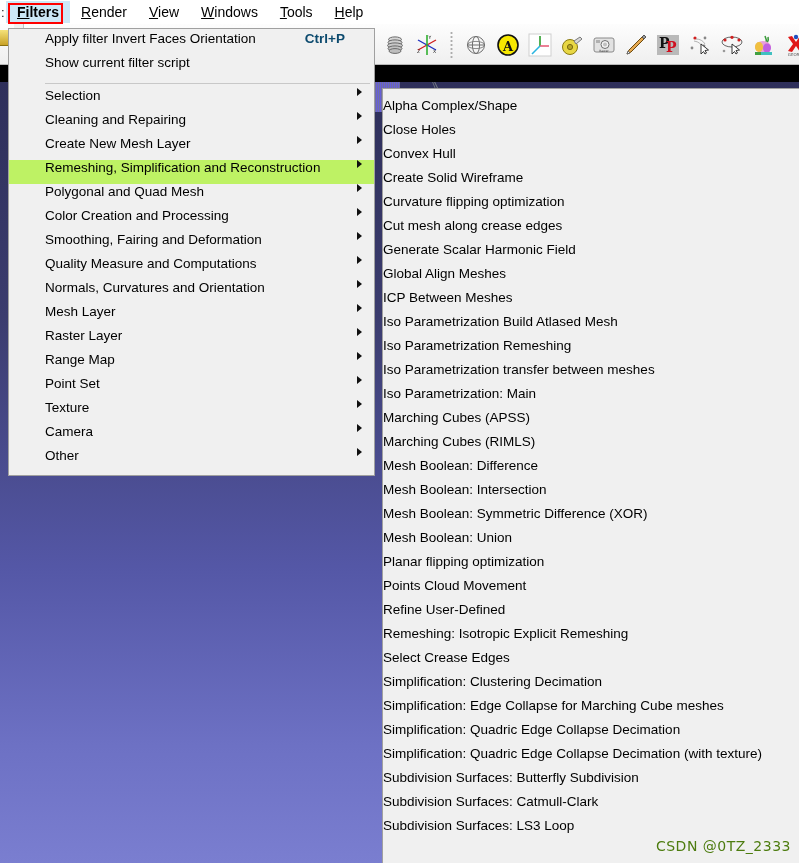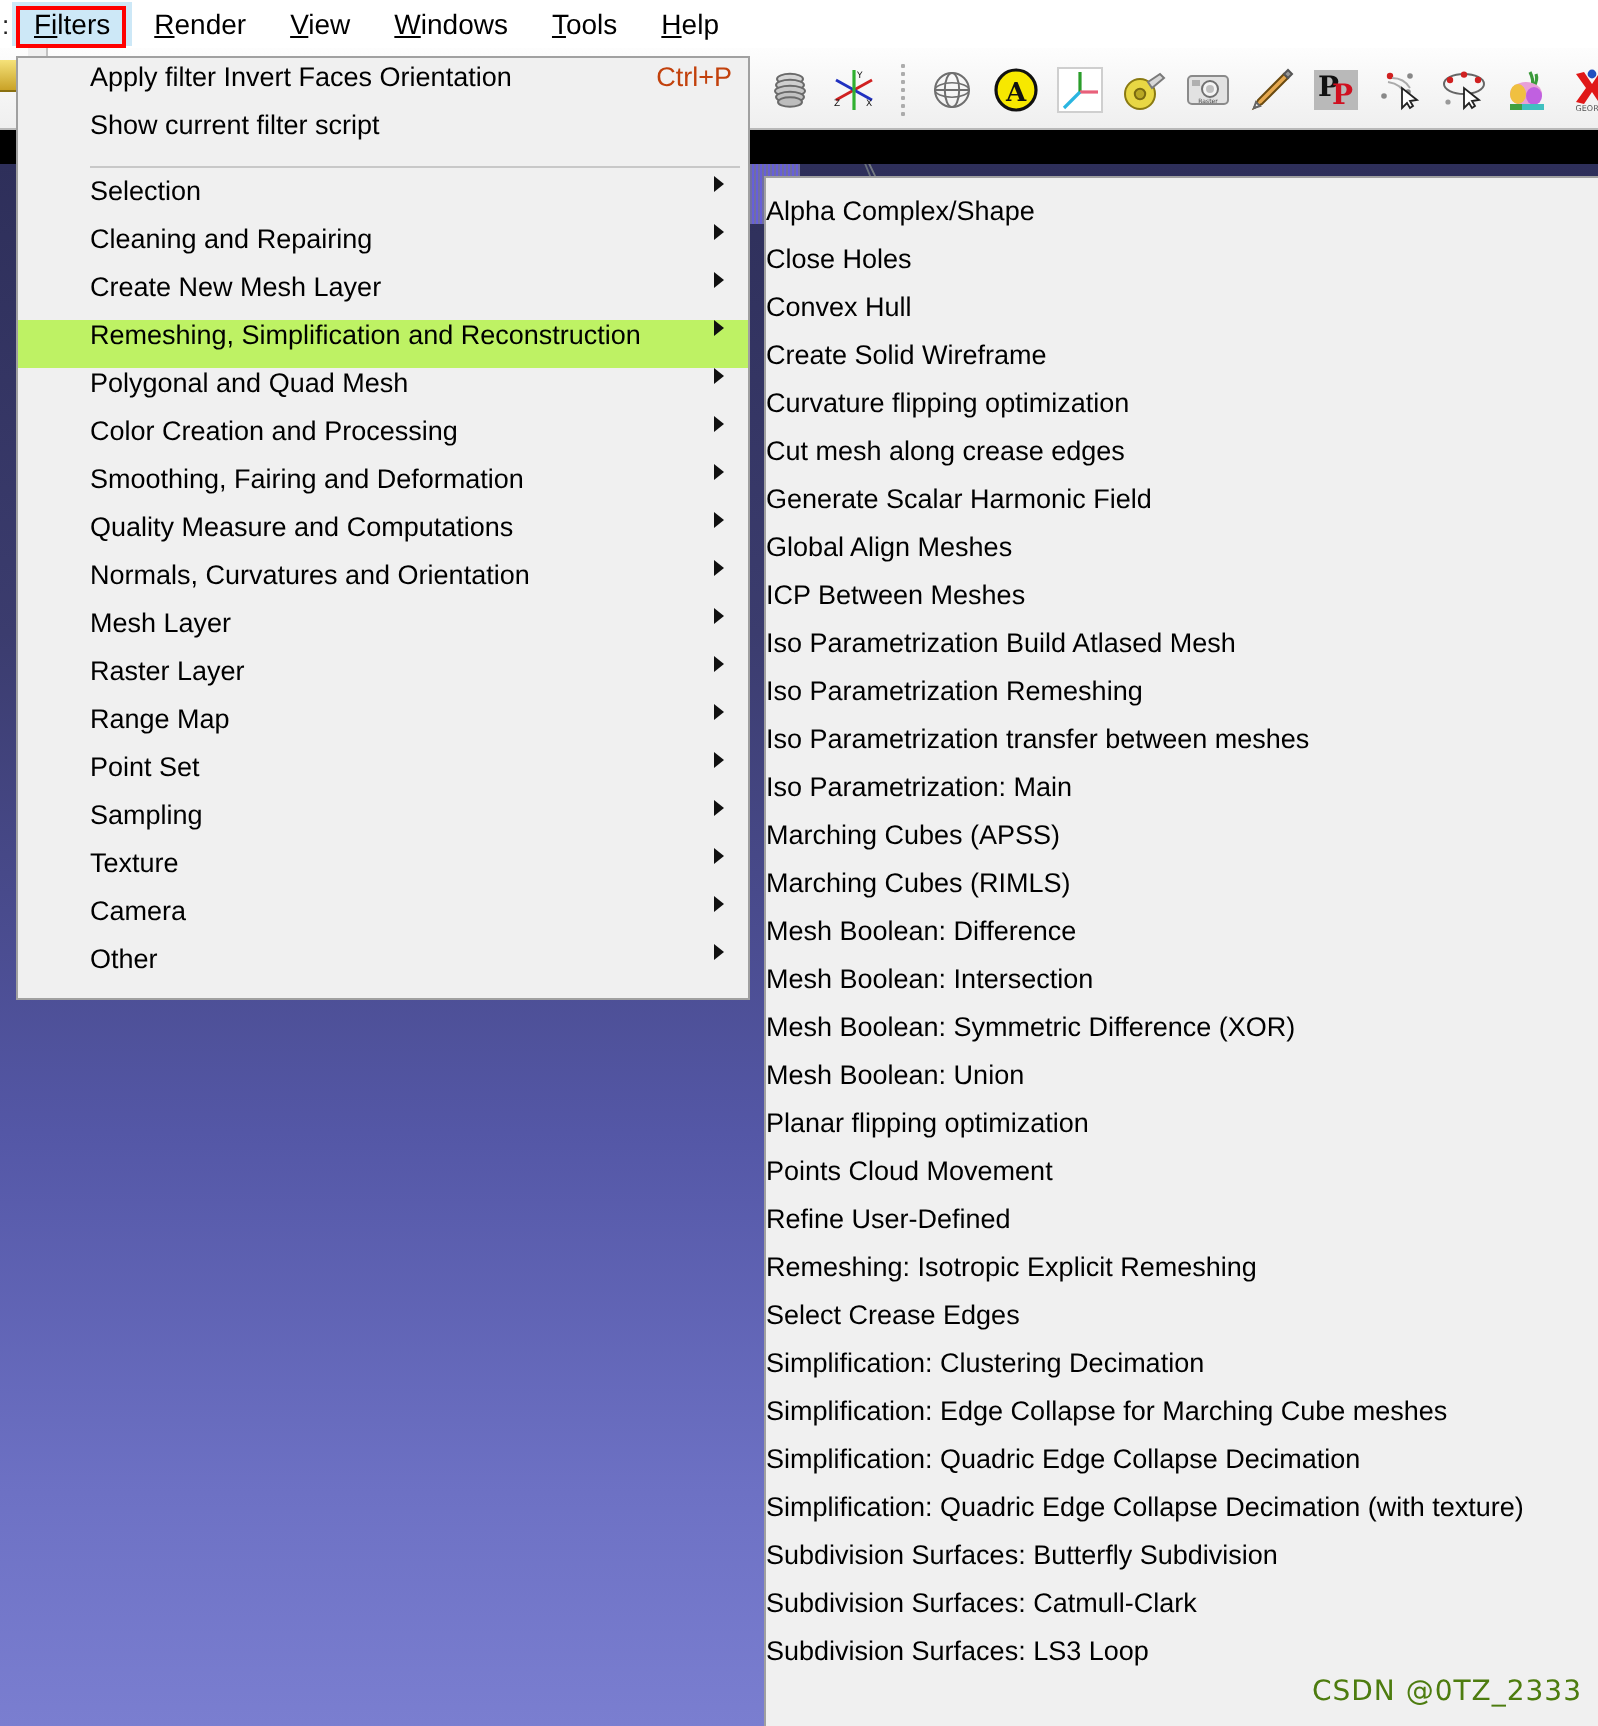--- a/index.html
+++ b/index.html
@@ -90,20 +90,21 @@
     padding-left: 1px;
   }
   .menu-item {
     padding: 3px 11px;
     white-space: nowrap;
     cursor: default;
     color: #000;
   }
   .menu-item.active {
     background: #cde8f7;
+    font-weight: bold;
   }
   .menu-item u { text-decoration: underline; }
 
   .redbox {
     position: absolute;
     border: 2px solid #ff0000;
     pointer-events: none;
     box-sizing: border-box;
   }
   #rb-filters { left: 8px; top: 3px; width: 55px; height: 21px; }
@@ -181,22 +182,23 @@
     height: 24px;
     display: flex;
     padding-left: 36px;
     padding-right: 22px;
     white-space: nowrap;
     cursor: default;
   }
   .dd-row.sel { background: #bef264; }
   .dd-row .shortcut {
     position: absolute;
-    right: 8px;
-    color: #c2410c;
+    right: 29px;
+    color: #0c4a6e;
+    font-weight: bold;
   }
   .dd-row .arrow {
     position: absolute;
     right: 12px;
     width: 0; height: 0;
     border-left: 5px solid #101010;
     border-top: 4px solid transparent;
     border-bottom: 4px solid transparent;
   }
   .dd-sep {
@@ -439,24 +441,20 @@
     </div>
     <div class="dd-row">
       <span>Range Map</span>
       <span class="arrow"></span>
     </div>
     <div class="dd-row">
       <span>Point Set</span>
       <span class="arrow"></span>
     </div>
     <div class="dd-row">
-      <span>Sampling</span>
-      <span class="arrow"></span>
-    </div>
-    <div class="dd-row">
       <span>Texture</span>
       <span class="arrow"></span>
     </div>
     <div class="dd-row">
       <span>Camera</span>
       <span class="arrow"></span>
     </div>
     <div class="dd-row">
       <span>Other</span>
       <span class="arrow"></span>

